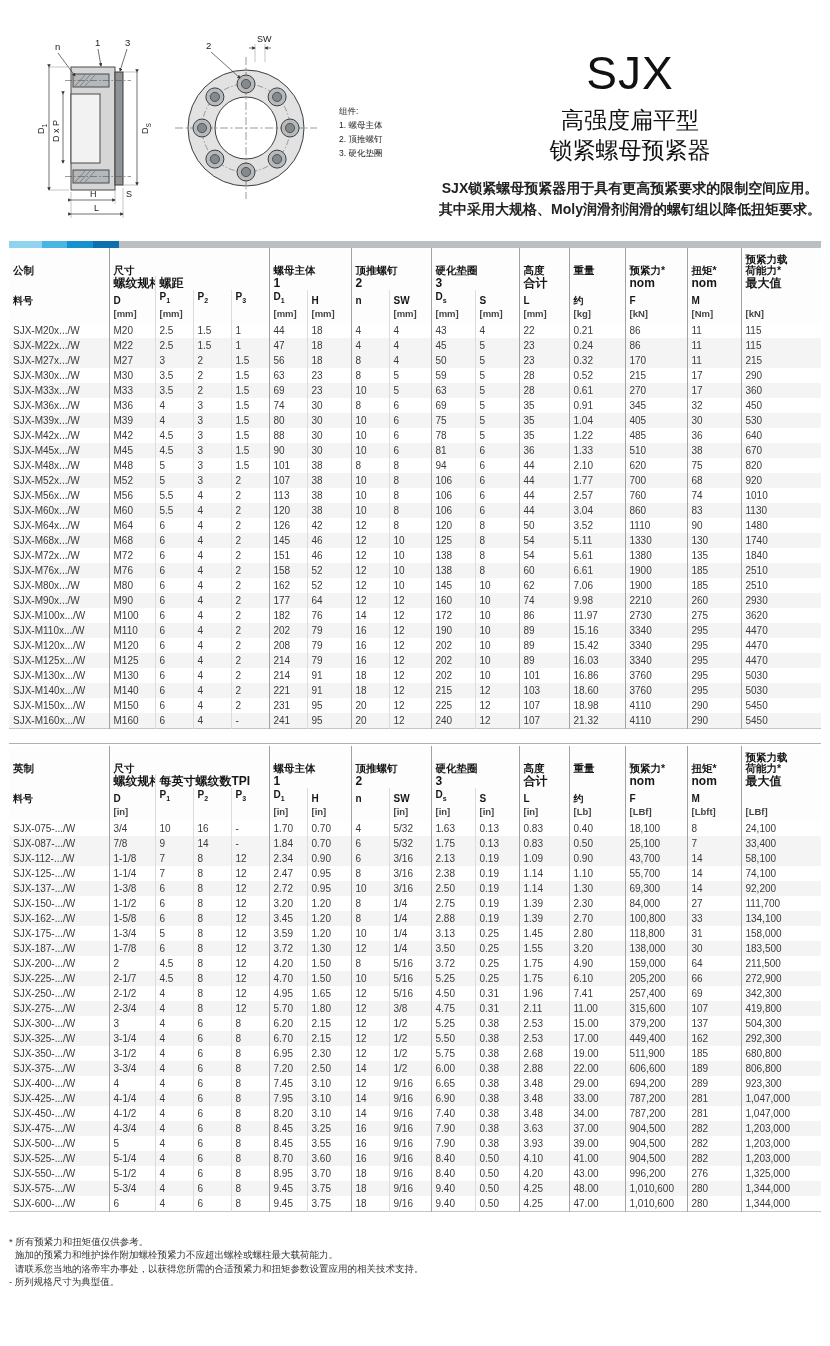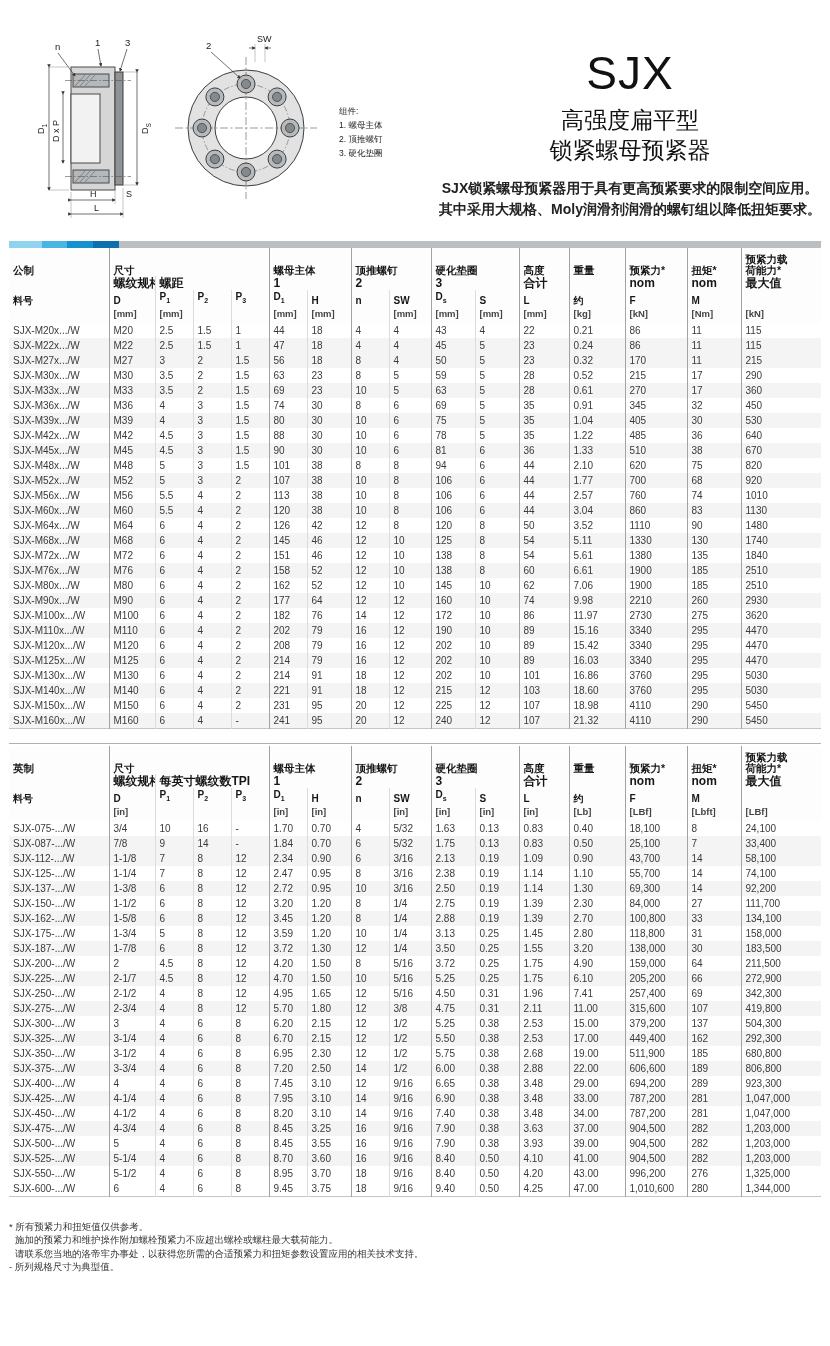--- a/index.html
+++ b/index.html
@@ -1268,20 +1268,38 @@
             <td class="g">18</td>
             <td>9/16</td>
             <td class="g">8.40</td>
             <td>0.50</td>
             <td class="g">4.20</td>
             <td class="g">43.00</td>
             <td class="g">996,200</td>
             <td class="g">276</td>
             <td class="g">1,325,000</td>
           </tr>
+          <tr class="alt">
+            <td>SJX-575-.../W</td>
+            <td class="g">5-3/4</td>
+            <td>4</td>
+            <td>6</td>
+            <td>8</td>
+            <td class="g">9.45</td>
+            <td>3.75</td>
+            <td class="g">18</td>
+            <td>9/16</td>
+            <td class="g">9.40</td>
+            <td>0.50</td>
+            <td class="g">4.25</td>
+            <td class="g">48.00</td>
+            <td class="g">1,010,600</td>
+            <td class="g">280</td>
+            <td class="g">1,344,000</td>
+          </tr>
           <tr>
             <td>SJX-600-.../W</td>
             <td class="g">6</td>
             <td>4</td>
             <td>6</td>
             <td>8</td>
             <td class="g">9.45</td>
             <td>3.75</td>
             <td class="g">18</td>
             <td>9/16</td>

